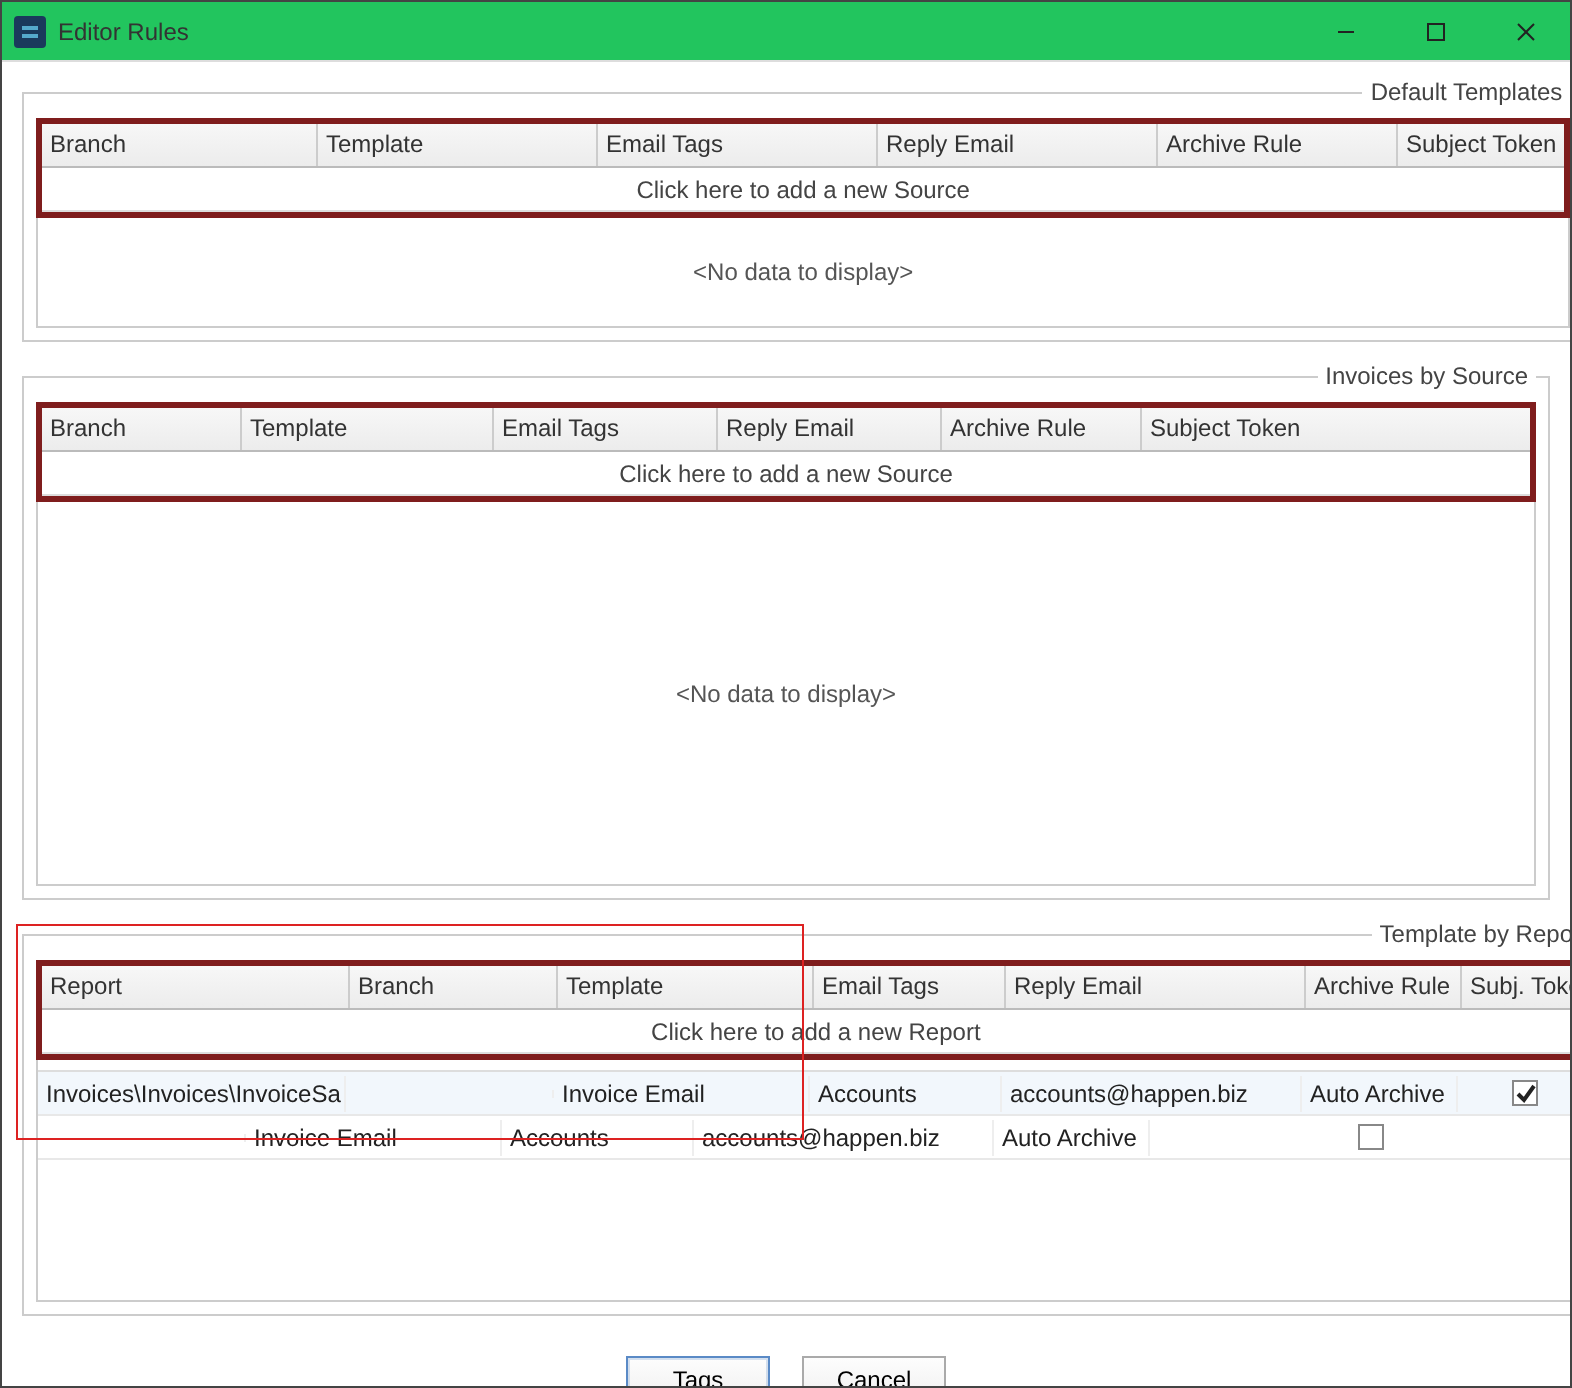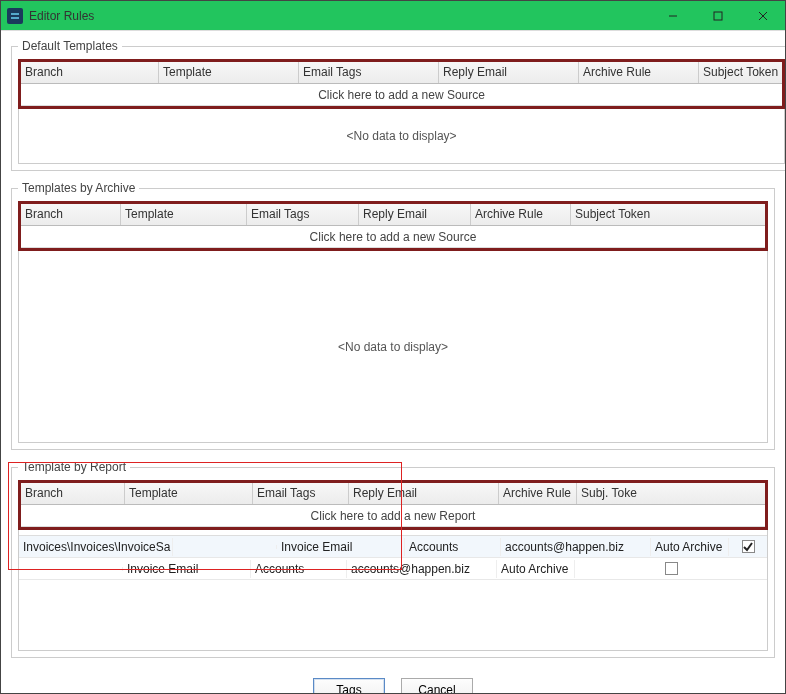--- a/index.html
+++ b/index.html
@@ -46,20 +46,21 @@
   fieldset.group {
     border: 1px solid #ccc;
     margin: 0 0 10px 0;
     padding: 6px 6px 6px 6px;
     position: relative;
   }
   fieldset.group > legend {
     font-size: 12px;
     color: #444;
     padding: 0 4px;
+    text-align: right;
   }
 
   .grid {
     border: 3px solid #7f1d1d;
     background: #22c55e;
   }
   .grid-header {
     display: flex;
     background: linear-gradient(#f7f7f7,#ececec);
     border-bottom: 1px solid #bbb;
@@ -195,21 +196,21 @@
         <div class="hcell" style="flex:1">Subject Token</div>
       </div>
       <div class="addrow">Click here to add a new Source</div>
     </div>
     <div class="nodata-wrap" style="height:55px">
       <span>&lt;No data to display&gt;</span>
     </div>
   </fieldset>
 
   <fieldset class="group">
-    <legend>Templates by Archive</legend>
+    <legend>Invoices by Source</legend>
     <div class="grid">
       <div class="grid-header">
         <div class="hcell" style="width:100px">Branch</div>
         <div class="hcell" style="width:126px">Template</div>
         <div class="hcell" style="width:112px">Email Tags</div>
         <div class="hcell" style="width:112px">Reply Email</div>
         <div class="hcell" style="width:100px">Archive Rule</div>
         <div class="hcell" style="flex:1">Subject Token</div>
       </div>
       <div class="addrow">Click here to add a new Source</div>
@@ -219,20 +220,21 @@
     </div>
   </fieldset>
 
   <fieldset class="group" style="position:relative">
     <legend>Template by Report</legend>
 
     <div class="highlight-box" style="left:-4px; top:-12px; width:394px; height:108px;"></div>
 
     <div class="grid">
       <div class="grid-header">
+        <div class="hcell" style="width:154px">Report</div>
         <div class="hcell" style="width:104px">Branch</div>
         <div class="hcell" style="width:128px">Template</div>
         <div class="hcell" style="width:96px">Email Tags</div>
         <div class="hcell" style="width:150px">Reply Email</div>
         <div class="hcell" style="width:78px">Archive Rule</div>
         <div class="hcell" style="flex:1">Subj. Toke</div>
       </div>
       <div class="addrow">Click here to add a new Report</div>
     </div>
     <div class="grid-body">

